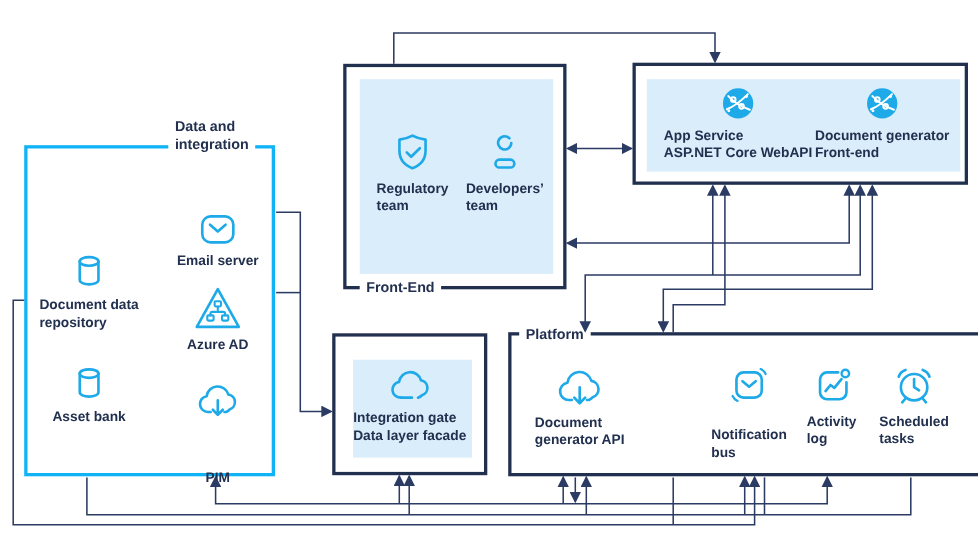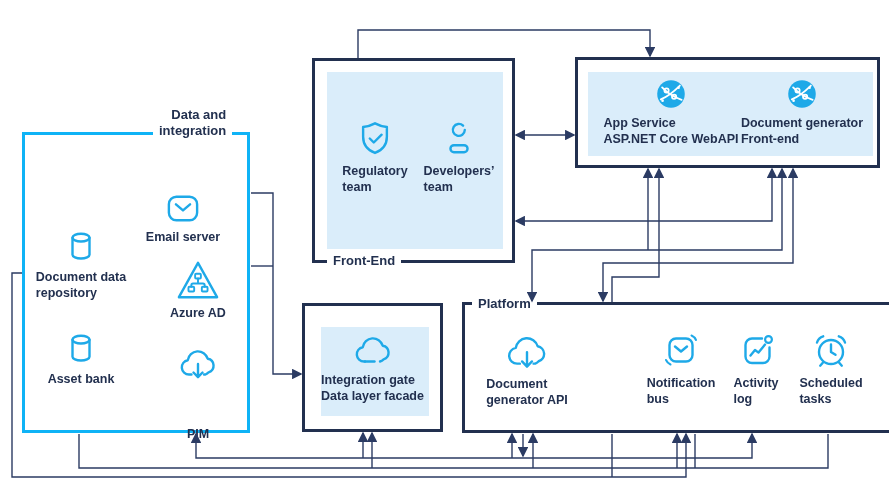--- a/index.html
+++ b/index.html
@@ -18,41 +18,41 @@
   svg.ol{stroke:var(--accent);fill:none;stroke-width:2.4;stroke-linecap:round;stroke-linejoin:round;}
   #wires{position:absolute;left:0;top:0;z-index:4;pointer-events:none;}
   .wire{fill:none;stroke:var(--line);stroke-width:1.4px;}
 </style>
 </head>
 <body>
 
 <div class="canvas">
 
   <div class="box cyan" style="left:22px;top:132px;width:228px;height:301px;">
-    <div class="boxtitle" style="left:128px;top:-29px;text-align:right;">Data and
+    <div class="boxtitle" style="left:128px;top:-29px;text-align:left;">Data and
 integration</div>
 
     <div class="node" style="left:0px;top:94px;width:112px;">
       <svg class="ic ol" width="34" height="36" viewBox="0 0 40 42">
         <ellipse cx="20" cy="10" rx="10" ry="4.6"></ellipse>
           <path d="M10,10 V30 a10,4.6 0 0 0 20,0 V10"></path>
       </svg>
       <div class="nlabel">Document data
 repository</div>
     </div>
 
     <div class="node" style="left:0px;top:196px;width:112px;">
       <svg class="ic ol" width="34" height="36" viewBox="0 0 40 42">
         <ellipse cx="20" cy="10" rx="10" ry="4.6"></ellipse>
           <path d="M10,10 V30 a10,4.6 0 0 0 20,0 V10"></path>
       </svg>
       <div class="nlabel">Asset bank</div>
     </div>
 
-    <div class="node" style="left:102px;top:58px;width:112px;">
+    <div class="node" style="left:117px;top:58px;width:112px;">
       <svg class="ic ol" width="38" height="32" viewBox="0 0 40 34">
         <rect x="5" y="4" width="30" height="25" rx="8"></rect>
           <path d="M12.5,12 L20,18.5 L27.5,12"></path>
       </svg>
       <div class="nlabel">Email server</div>
     </div>
 
     <div class="node" style="left:117px;top:124px;width:112px;">
       <svg class="ic ol" width="44" height="42" viewBox="0 0 46 44">
         <path d="M23,4 L43,40 H3 Z"></path>
@@ -152,21 +152,21 @@
     <div class="node" style="left:16px;top:24px;width:92px;gap:3px;">
       <svg class="ic ol" width="52" height="44" viewBox="0 0 46 40">
         <path d="M16.5,31.5 h-2.5 a7.2,7.2 0 0 1 -1.2,-14.3 a10.2,10.2 0 0 1 19.9,-1.5 a7,7 0 0 1 0.9,13.6 a8,8 0 0 1 -3.1,2.2 h-1.5"></path>
         <path d="M23,21 v12.5 M18.5,29.5 L23,34.2 L27.5,29.5"></path>
       </svg>
       <div class="nlabel">Document
 generator API</div>
     </div>
 
 
-    <div class="node" style="left:170px;top:25px;width:92px;gap:5px;">
+    <div class="node" style="left:170px;top:25px;width:92px;gap:17px;">
       <svg class="ic ol" width="40" height="40" viewBox="0 0 40 40">
         <rect x="8.5" y="8.5" width="23" height="23" rx="6.5"></rect>
         <path d="M14,16.5 l6,5 l6,-5"></path>
         <g stroke-width="2">
           <path d="M30.5,5.5 a9,9 0 0 1 4.5,4.5"></path>
           <path d="M9.5,34.5 a9,9 0 0 1 -4.5,-4.5"></path>
         </g>
       </svg>
       <div class="nlabel">Notification
 bus</div>

